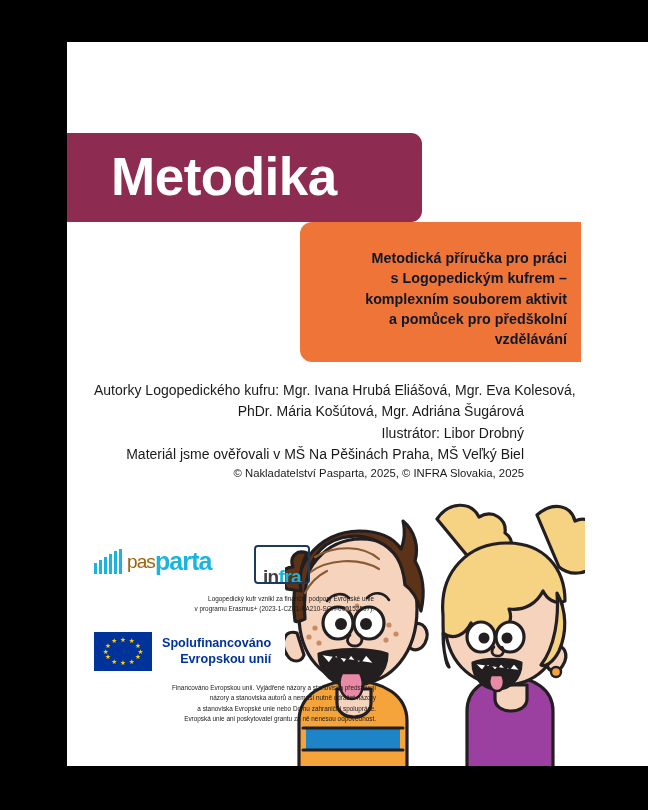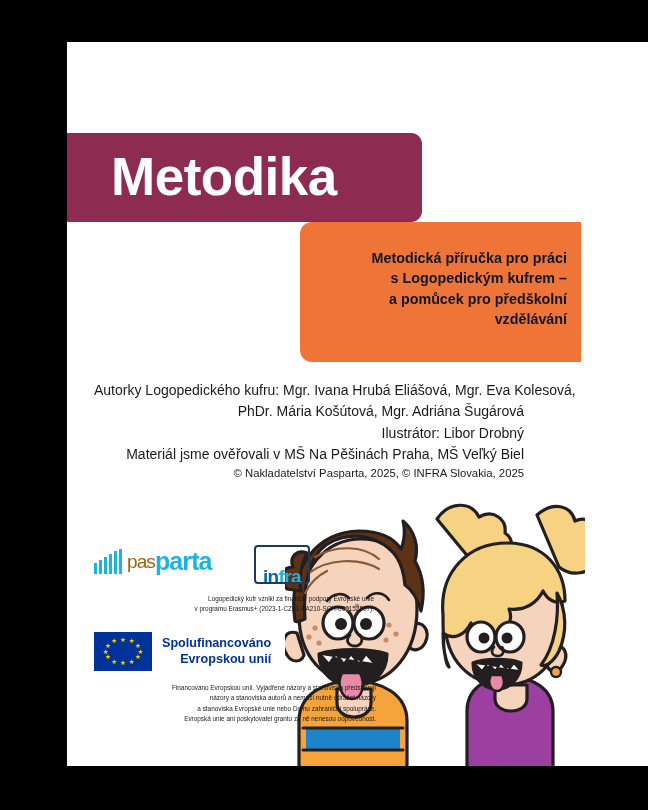--- a/index.html
+++ b/index.html
@@ -61,21 +61,21 @@
   .pasparta .w1{ font-size:19px; font-weight:400; color:#a16207; letter-spacing:-0.9px; }
   .pasparta .w2{ font-size:25px; font-weight:700; color:#19b5e0; letter-spacing:-0.9px; }
 
   .infra{
     position:absolute; left:160px; top:0px; width:56px; height:39px;
     border:2.5px solid #1b3a5c; border-radius:4px 4px 4px 4px;
     display:flex; flex-direction:column; align-items:center; justify-content:center;
     overflow:hidden;
   }
   .infra .row{ display:flex; align-items:baseline; line-height:1; }
-  .infra .i1{ font-size:19px; font-weight:700; color:#0369a1; letter-spacing:-0.6px;}
+  .infra .i1{ font-size:19px; font-weight:700; color:#404040; letter-spacing:-0.6px;}
   .infra .i2{ font-size:19px; font-weight:700; color:#19b5e0; letter-spacing:-0.6px;margin-top:32px;}
   .infra .sk{ font-size:7px; color:#1b3a5c; margin-top:1px; letter-spacing:0.2px;}
 
   
   #erasmus{
     position:absolute; left:27px; top:552px; width:280px;
     font-size:6.4px; line-height:1.55; color:#1a1a1a;
   }
 
   
@@ -177,20 +177,21 @@
   </div>
 
   <div id="title-band">
     <div class="t">Metodika</div>
   </div>
 
   <div id="sub-band">
     <div class="s">
       <div>Metodická příručka pro práci</div>
       <div>s Logopedickým kufrem –</div>
+      <div>komplexním souborem aktivit</div>
       <div>a pomůcek pro předškolní</div>
       <div>vzdělávání</div>
     </div>
   </div>
 
   <div id="credits">
     <div class="ln">Autorky Logopedického kufru: Mgr. Ivana Hrubá Eliášová, Mgr. Eva Kolesová,</div>
     <div class="ln">PhDr. Mária Košútová, Mgr. Adriána Šugárová</div>
     <div class="ln">Ilustrátor: Libor Drobný</div>
     <div class="ln">Materiál jsme ověřovali v MŠ Na Pěšinách Praha, MŠ Veľký Biel</div>

